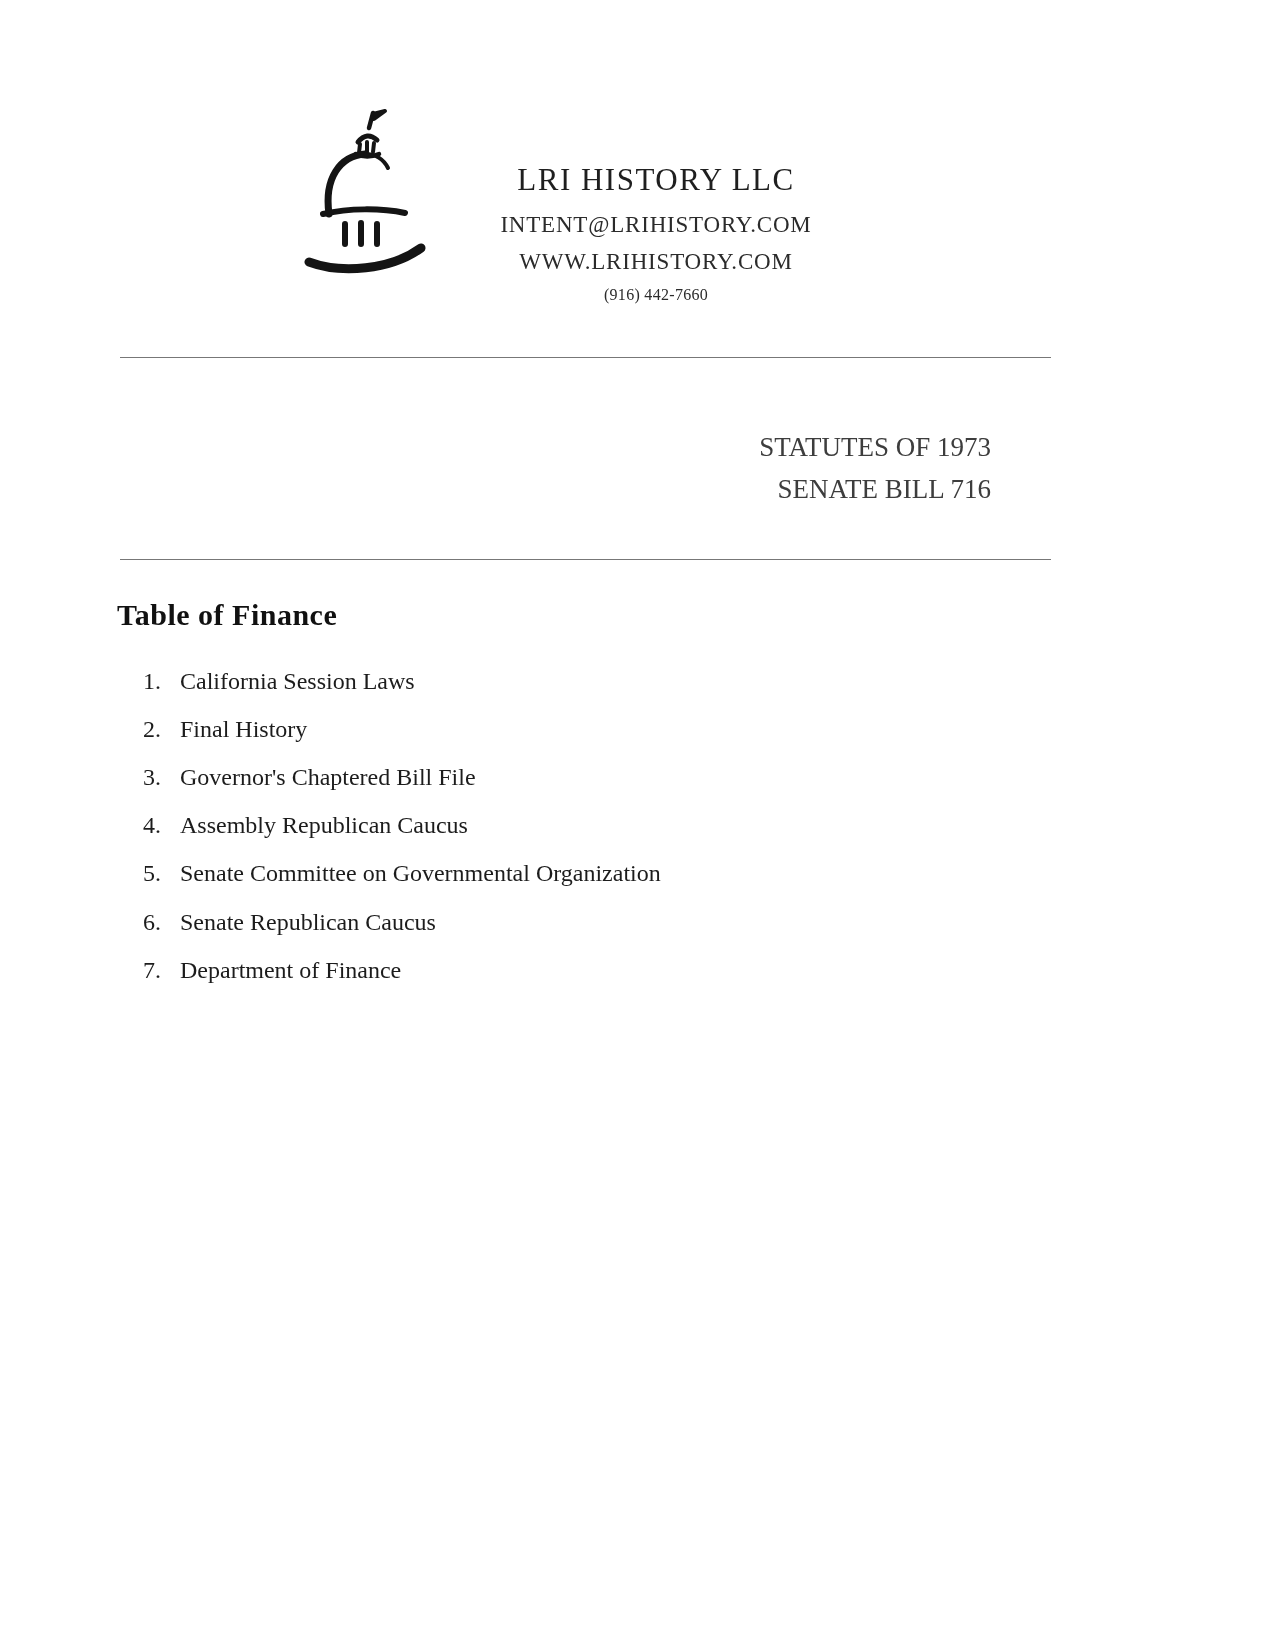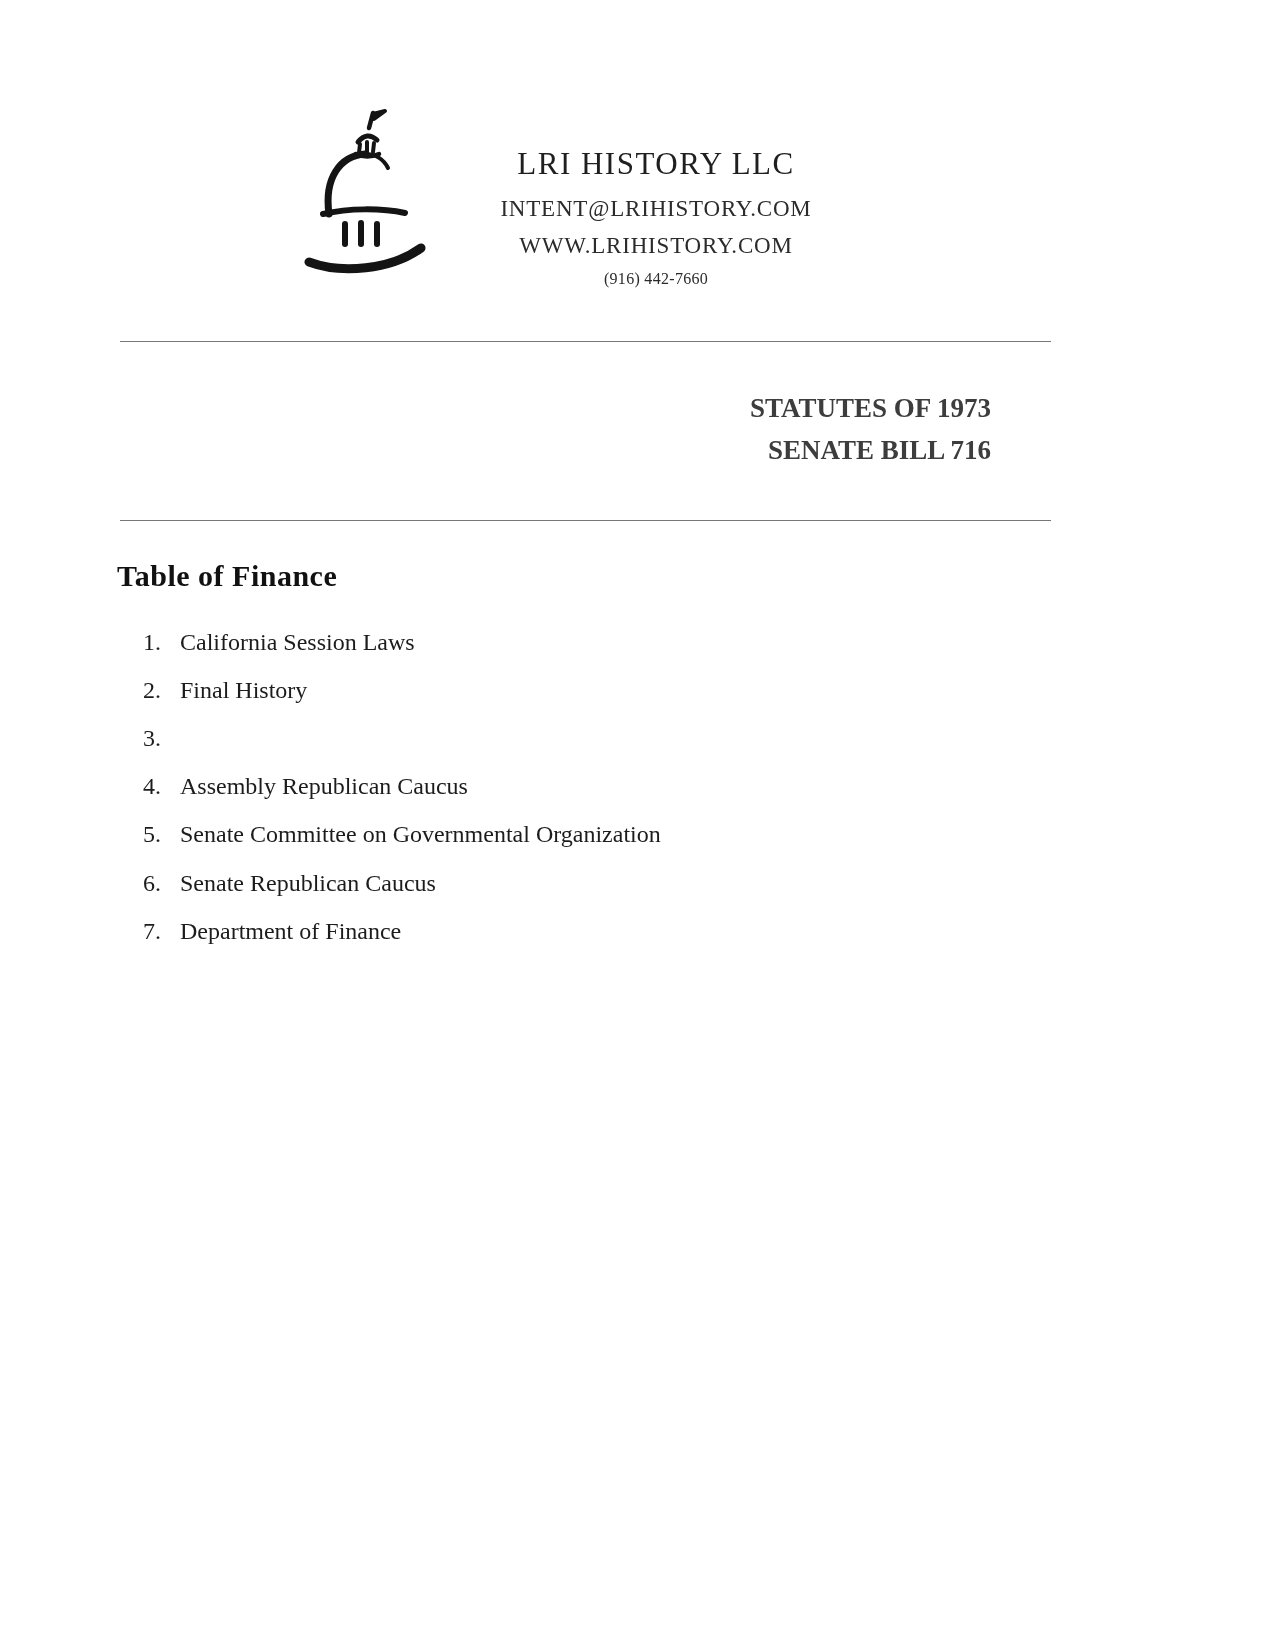--- a/index.html
+++ b/index.html
@@ -26,21 +26,21 @@
     padding-top: 108px;
     padding-left: 288px;
   }
   .logo {
     width: 160px;
     height: 170px;
     flex: 0 0 auto;
   }
   .letterhead-text {
     margin-left: 28px;
-    margin-top: 38px;
+    margin-top: 54px;
     width: 360px;
     text-align: center;
   }
   .company-name {
     font-size: 31px;
     letter-spacing: 1.5px;
     color: #1f1f1f;
     margin-bottom: 14px;
     white-space: nowrap;
   }
@@ -62,24 +62,24 @@
     border-top: 1px solid #777;
     margin: 0;
     margin-left: 120px;
     margin-right: 225px;
   }
   .rule-1 { margin-top: 42px; }
   .rule-2 { margin-top: 48px; }
 
   
   .statute-block {
-    margin-top: 46px;
+    margin-top: 69px;
     margin-right: 285px;
     text-align: right;
-    font-weight: bold;
+    font-weight: normal;
     font-size: 27px;
     color: #3d3d3d;
     line-height: 1.55;
   }
   .statute-line {
     white-space: pre;
   }
 
   
   .toc-title {
@@ -156,20 +156,21 @@
     <li class="toc-item">
       <span class="toc-num">1.</span>
       <span class="toc-label">California Session Laws</span>
     </li>
     <li class="toc-item">
       <span class="toc-num">2.</span>
       <span class="toc-label">Final History</span>
     </li>
     <li class="toc-item">
       <span class="toc-num">3.</span>
+      <span class="toc-label">Governor's Chaptered Bill File</span>
     </li>
     <li class="toc-item">
       <span class="toc-num">4.</span>
       <span class="toc-label">Assembly Republican Caucus</span>
     </li>
     <li class="toc-item">
       <span class="toc-num">5.</span>
       <span class="toc-label">Senate Committee on Governmental Organization</span>
     </li>
     <li class="toc-item">

